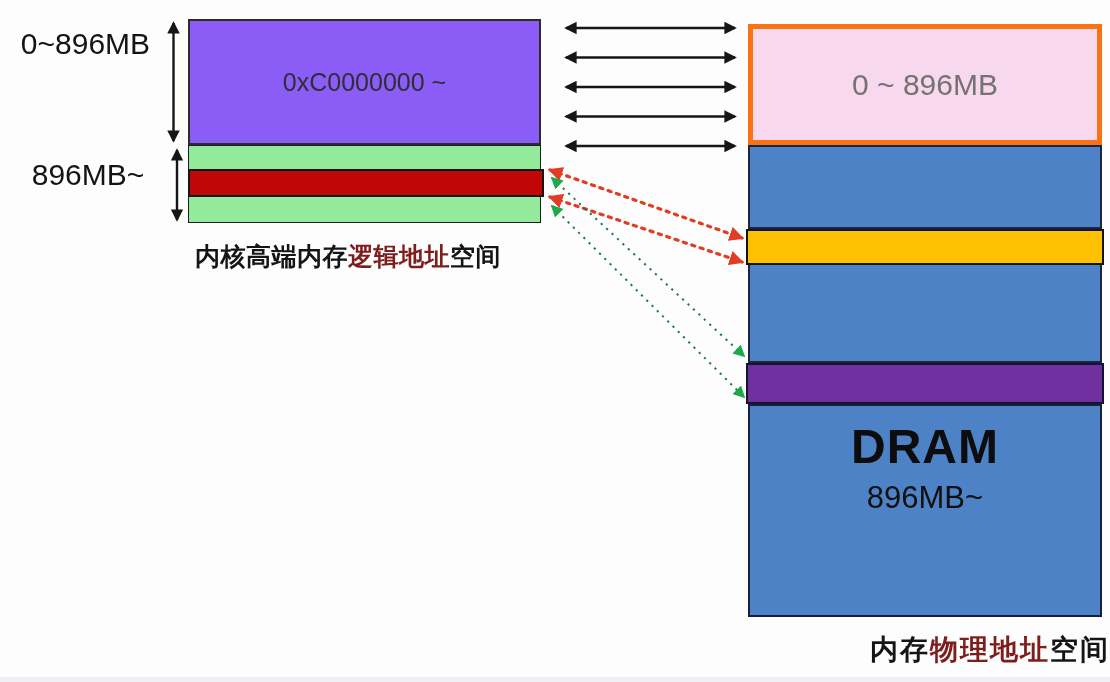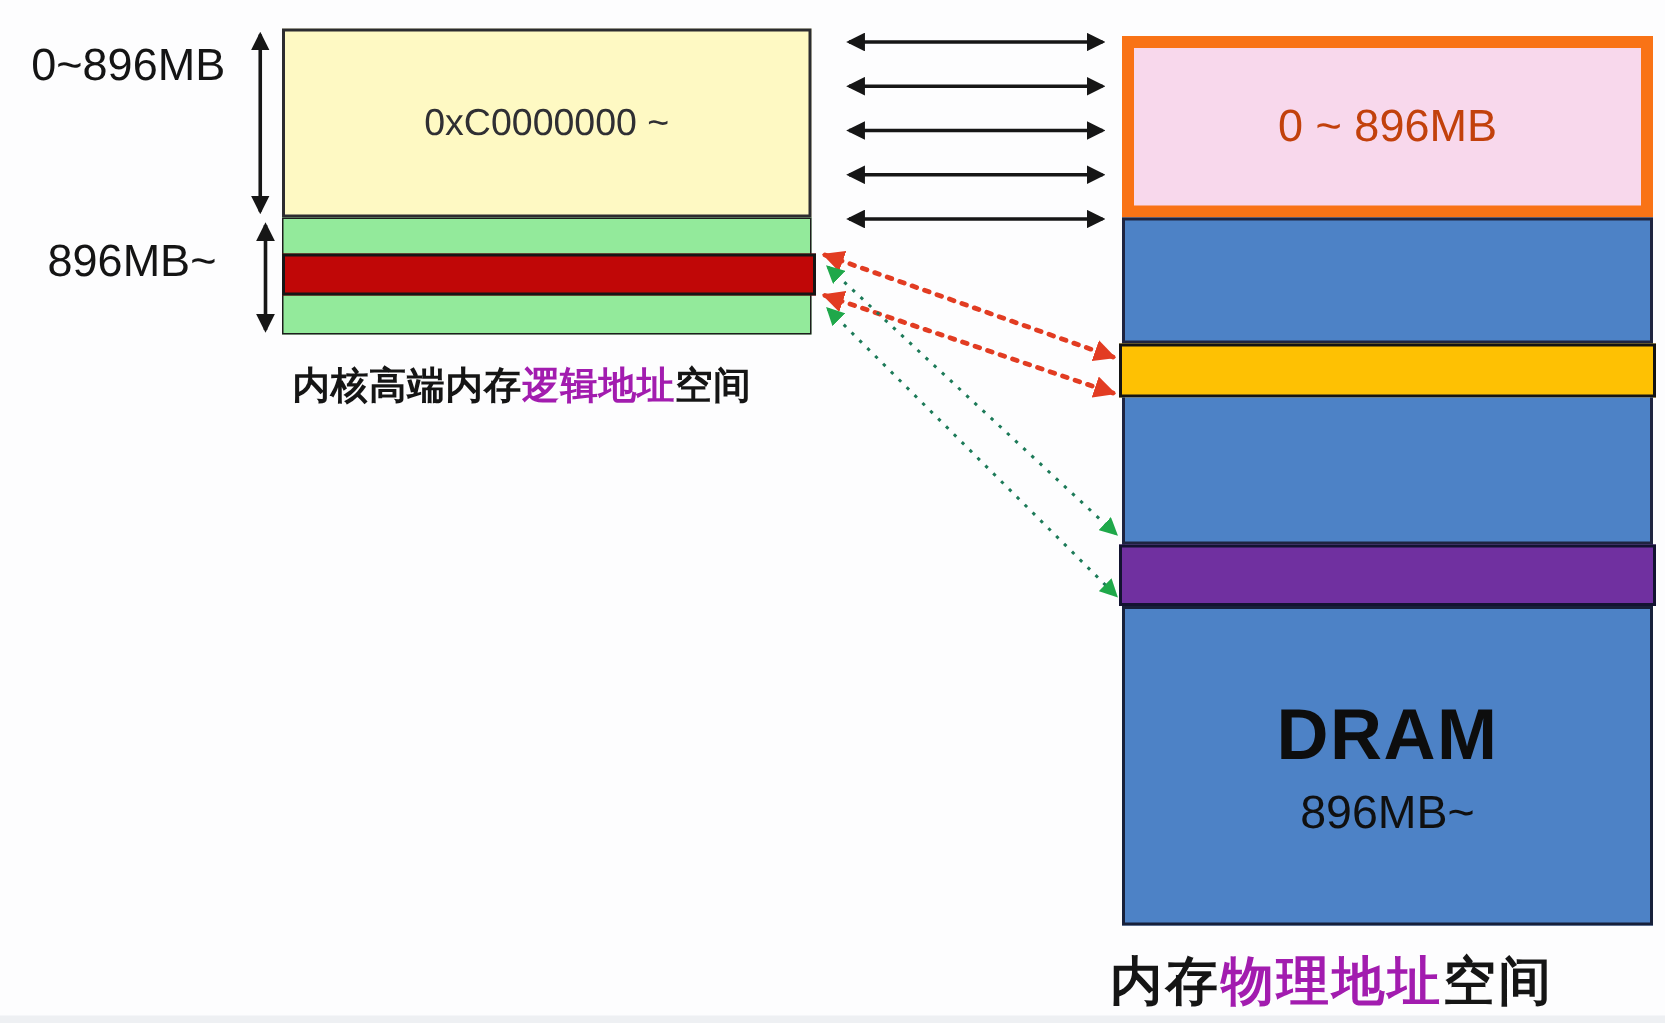--- a/index.html
+++ b/index.html
@@ -10,58 +10,58 @@
     color:#151515;
   }
   .abs{position:absolute;}
   .box{position:absolute;box-sizing:border-box;}
   .center-flex{display:flex;align-items:center;justify-content:center;}
 
   
   .lbl-range{font-size:30px;color:#141414;text-align:center;line-height:1.22;}
   #gray-box{
     left:188px;top:19px;width:353px;height:126px;
-    background:#fef9c3;border:2px solid #2c2c30;
+    background:#8b5cf6;border:2px solid #2c2c30;
     flex-direction:column;
     font-size:25px;color:#2f2f33;line-height:1.32;text-align:center;
   }
   #green-box{
     left:188px;top:145px;width:353px;height:78px;
     background:#93ea9b;border:1.5px solid #1d1d1d;
   }
   #red-stripe{
     left:188px;top:169px;width:356px;height:28px;
     background:#c00707;border:2px solid #161616;
   }
   #left-caption{
     left:168px;top:240px;width:360px;text-align:center;
     font-size:25px;font-weight:700;letter-spacing:.5px;white-space:nowrap;
   }
   #left-address{
     left:150px;top:275px;width:345px;text-align:center;
     font-family:"Liberation Serif", serif;
     font-size:25px;color:#37294e;white-space:nowrap;
   }
-  .hl-blue{color:#a21caf;}
+  .hl-blue{color:#7f1d1d;}
 
   
   .rcol{left:748px;width:354px;}
-  #pink-box{top:24px;height:121px;background:#f8d8ec;border:8px solid #f97316;
-    font-size:30px;color:#c2410c;}
+  #pink-box{top:24px;height:121px;background:#f8d8ec;border:5px solid #f97316;
+    font-size:30px;color:#737373;}
   #blue-box-1{top:145px;height:84px;background:#4d82c6;border:2px solid #1f2440;}
   #orange-stripe{left:746px;top:229px;width:358px;height:36px;background:#fec103;border:2px solid #141414;}
   #blue-box-2{top:265px;height:98px;background:#4d82c6;border:2px solid #1f2440;border-top:none;}
   #purple-stripe{left:746px;top:363px;width:358px;height:41px;background:#7030a0;border:2px solid #131331;}
   #dram-box{top:404px;height:213px;background:#4d82c6;border:2px solid #17203a;
     flex-direction:column;justify-content:flex-start;padding-top:16px;}
-  #dram-title{font-size:48px;font-weight:700;color:#0d0d0d;line-height:1.05;letter-spacing:1px;margin-top:44px;}
+  #dram-title{font-size:48px;font-weight:700;color:#0d0d0d;line-height:1.05;letter-spacing:1px;}
   #dram-subtitle{font-size:31px;color:#101010;margin-top:8px;}
   #right-caption{
-    left:740px;top:631px;width:370px;text-align:left;
-    font-size:35px;font-weight:700;letter-spacing:2px;white-space:nowrap;
+    left:740px;top:631px;width:370px;text-align:right;
+    font-size:28px;font-weight:700;letter-spacing:2px;white-space:nowrap;
   }
 
   #bottom-strip{left:0;bottom:0;width:1110px;height:5px;background:#eef0f3;}
 
   #arrow-layer{position:absolute;left:0;top:0;width:1110px;height:682px;pointer-events:none;}
 </style>
 </head>
 <body>
 
 <div id="stage">

